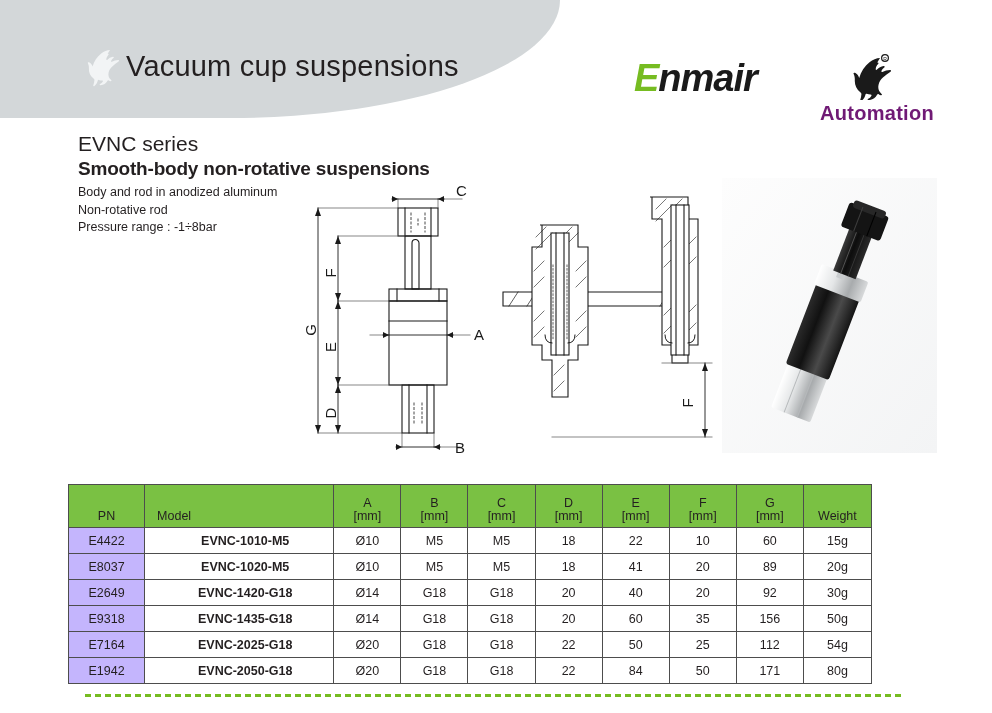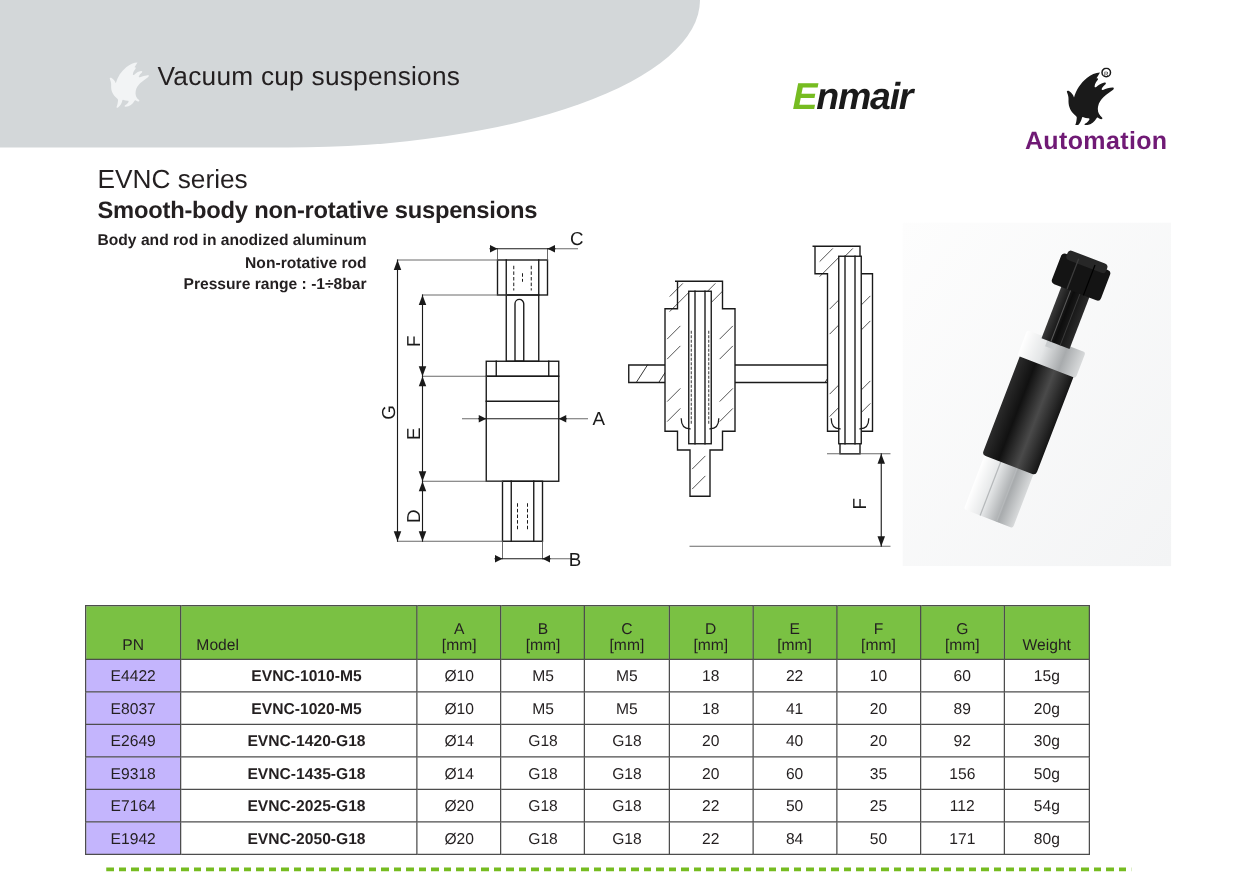--- a/index.html
+++ b/index.html
@@ -18,32 +18,32 @@
     width:560px;height:118px;
     background:#d3d7d9;
     border-bottom-right-radius:330px 118px;
   }
   .banner-logo{
     position:absolute;left:80px;top:44px;
     width:40px;height:44px;
   }
   .banner-title{
     position:absolute;left:126px;top:50px;
-    font-size:21px;font-weight:400;letter-spacing:.2px;
+    font-size:29px;font-weight:400;letter-spacing:.2px;
     color:#231f20;white-space:nowrap;
   }
 
   
   .brand{
     position:absolute;left:634px;top:58px;
     width:300px;height:68px;
   }
   .brand-word{
     position:absolute;left:0;top:0;
-    font-size:30px;font-weight:bold;font-style:italic;
+    font-size:38px;font-weight:bold;font-style:italic;
     letter-spacing:-1px;line-height:40px;text-align:right;
   }
   .brand-e{color:#76bc21;}
   .brand-rest{color:#1a1a1a;}
   .brand-dolphin{position:absolute;left:210px;top:-4px;width:48px;height:46px;}
   .brand-sub{
     position:absolute;right:0;top:44px;
     font-size:20px;font-weight:bold;color:#701a75;
     letter-spacing:.3px;
   }
@@ -53,23 +53,22 @@
     position:absolute;left:78px;top:132px;
     font-size:21px;font-weight:400;color:#231f20;
   }
   .series-sub{
     position:absolute;left:78px;top:158px;
     font-size:19px;font-weight:bold;color:#231f20;
     letter-spacing:-.2px;
   }
   .spec-list{
     position:absolute;left:78px;top:184px;
-    font-size:12.5px;font-weight:bold;color:#231f20;
+    font-size:12.5px;font-weight:normal;color:#231f20;
     line-height:17.5px;
-    text-align:right;
   }
   .spec-list div{white-space:nowrap;}
 
   
   .figures{position:absolute;left:0;top:175px;width:992px;height:290px;}
 
   
   .photo{position:absolute;left:722px;top:178px;width:215px;height:275px;}
 
   

